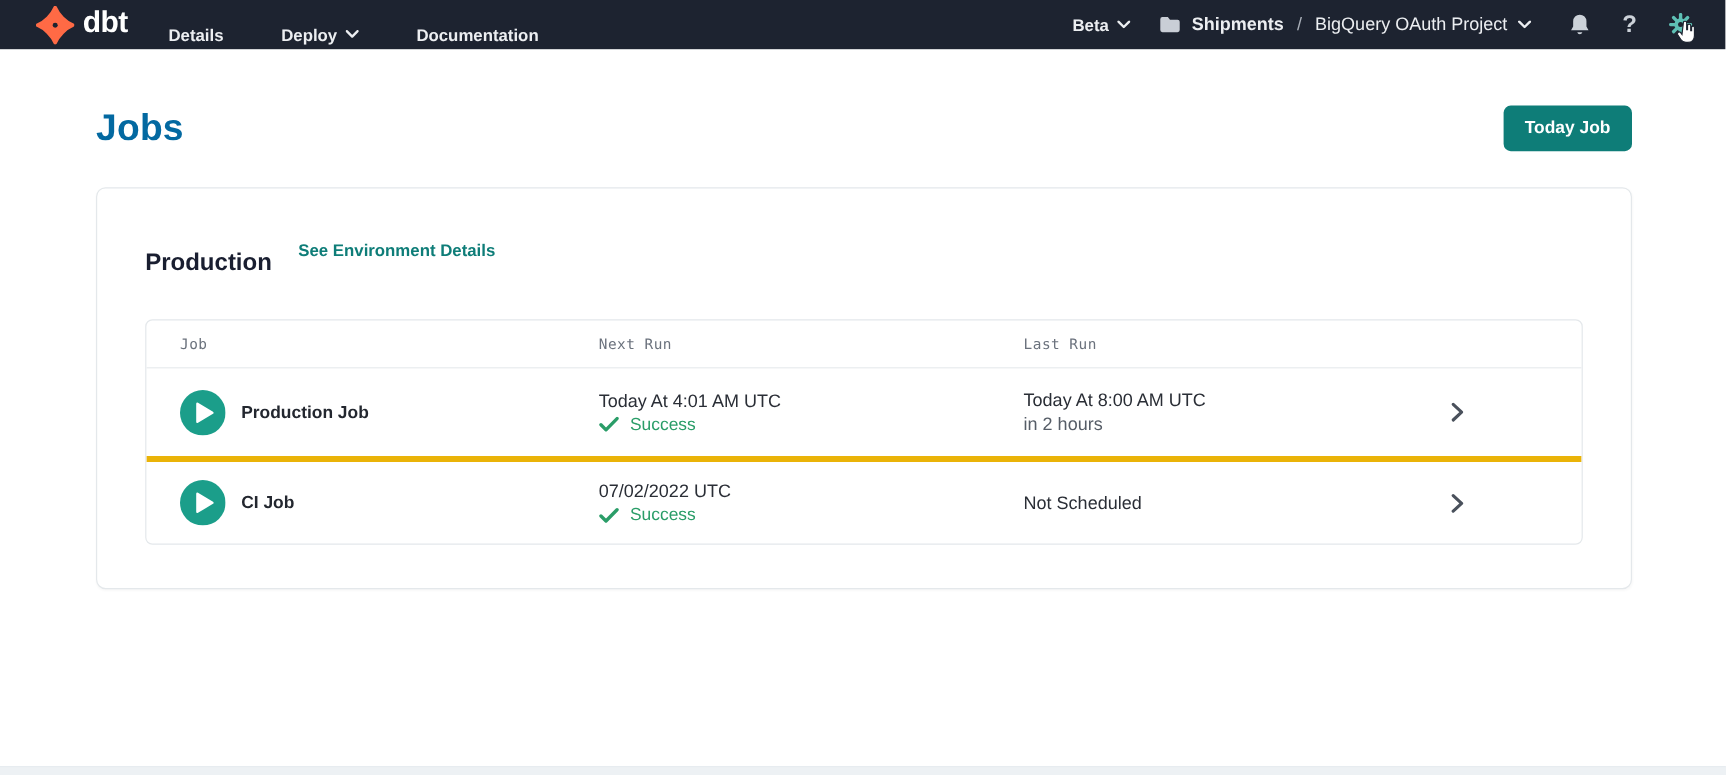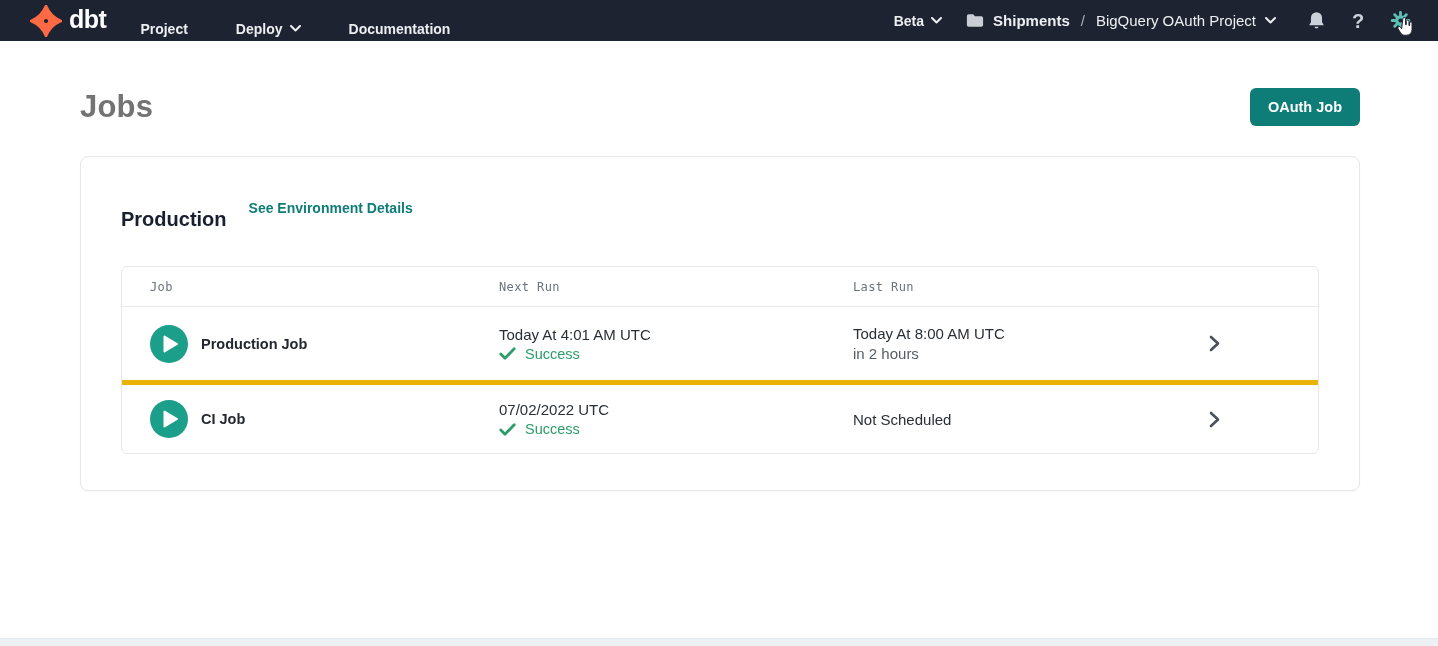--- a/index.html
+++ b/index.html
@@ -28,21 +28,21 @@
   .icon-btn { background:none; border:none; cursor:pointer; display:flex; align-items:center;
     justify-content:center; width:24px; height:24px; padding:0; }
   .qmark { color:#ccd2d9; font-size:20px; font-weight:800; line-height:1; }
   .chev-down { display:block; }
   .nav-icon-group { display:flex; align-items:center; gap:18px; margin-left:4px; }
   .cursor-pointer-svg { position:absolute; top:17px; right:23px; pointer-events:none; }
 
   
   .page-header { display:flex; align-items:center; justify-content:space-between;
     margin:47px 78px 0 80px; }
-  .page-title { font-size:31px; font-weight:700; color:#737373; letter-spacing:0.2px;text-align:right; }
+  .page-title { font-size:31px; font-weight:700; color:#0369a1; letter-spacing:0.2px;text-align:right; }
   .btn-primary { background:#0e7d78; color:#ffffff; border:none; border-radius:6px;
     height:38px; padding:0 18px; font-size:14.5px; font-weight:600; cursor:pointer;
     font-family:"Liberation Sans", sans-serif; }
 
   .env-card { margin:30px 78px 0 80px; border:1px solid #e4e8eb; border-radius:8px;
     padding:27px 40px 36px 40px; background:#ffffff; box-shadow:0 1px 2px rgba(20,25,43,0.03); }
   .env-header { display:flex; align-items:center; gap:22px; margin-bottom:35px; }
   .env-name { font-size:20px; font-weight:700; color:#191e30;margin-top:24px; }
   .env-link { color:#0e7d78; font-size:14px; font-weight:700; text-decoration:none; cursor:pointer; }
 
@@ -76,21 +76,21 @@
 <nav class="topnav">
   <div class="nav-left">
     <div class="logo">
       <svg class="logo-mark" viewBox="0 0 100 100">
         <path d="M50 4 C58 23 77 42 96 50 C77 58 58 77 50 96 C42 77 23 58 4 50 C23 42 42 23 50 4 Z" fill="#ff6a45" stroke="#ff6a45" stroke-width="9" stroke-linejoin="round"></path>
         <circle cx="50" cy="50" r="6.5" fill="#1d2330"></circle>
       </svg>
       <span class="logo-text">dbt</span>
     </div>
     <div class="nav-items">
-      <a class="nav-item">Project</a>
+      <a class="nav-item">Details</a>
       <a class="nav-item">
         <span>Deploy</span>
         <svg class="chev-down" width="11" height="7" viewBox="0 0 11 7">
           <path d="M1 1 L5.5 5.5 L10 1" stroke="#eceef1" stroke-width="2" fill="none" stroke-linecap="round" stroke-linejoin="round"></path>
         </svg>
       </a>
       <a class="nav-item">Documentation</a>
     </div>
   </div>
 
@@ -144,21 +144,21 @@
   </div>
 
   <svg class="cursor-pointer-svg" width="19" height="20" viewBox="0 0 24 26">
     <path fill="#ffffff" stroke="#1d2330" stroke-width="1.3" d="M8.5 2.5 c0-1 .8-1.8 1.8-1.8 s1.8 .8 1.8 1.8 V10 h.9 V5.8 c0-1 .8-1.8 1.7-1.8 1 0 1.8 .8 1.8 1.8 V11 h.9 V7.8 c0-.9 .7-1.6 1.6-1.6 .8 0 1.5 .7 1.5 1.6 v8.7 c0 4.3-3 7.2-7.2 7.2 h-2.1 c-2.4 0-4.3-1.1-5.5-3 l-3.3-5.1 c-.6-1-.3-2.2 .6-2.8 .9-.5 2-.3 2.6 .5 l1.4 1.9 Z"></path>
   </svg>
 </nav>
 
 <main>
   <div class="page-header">
     <h1 class="page-title">Jobs</h1>
-    <button class="btn-primary">OAuth Job</button>
+    <button class="btn-primary">Today Job</button>
   </div>
 
   <section class="env-card">
     <div class="env-header">
       <h2 class="env-name">Production</h2>
       <a class="env-link">See Environment Details</a>
     </div>
 
     <div class="jobs-table">
       <div class="t-head">

